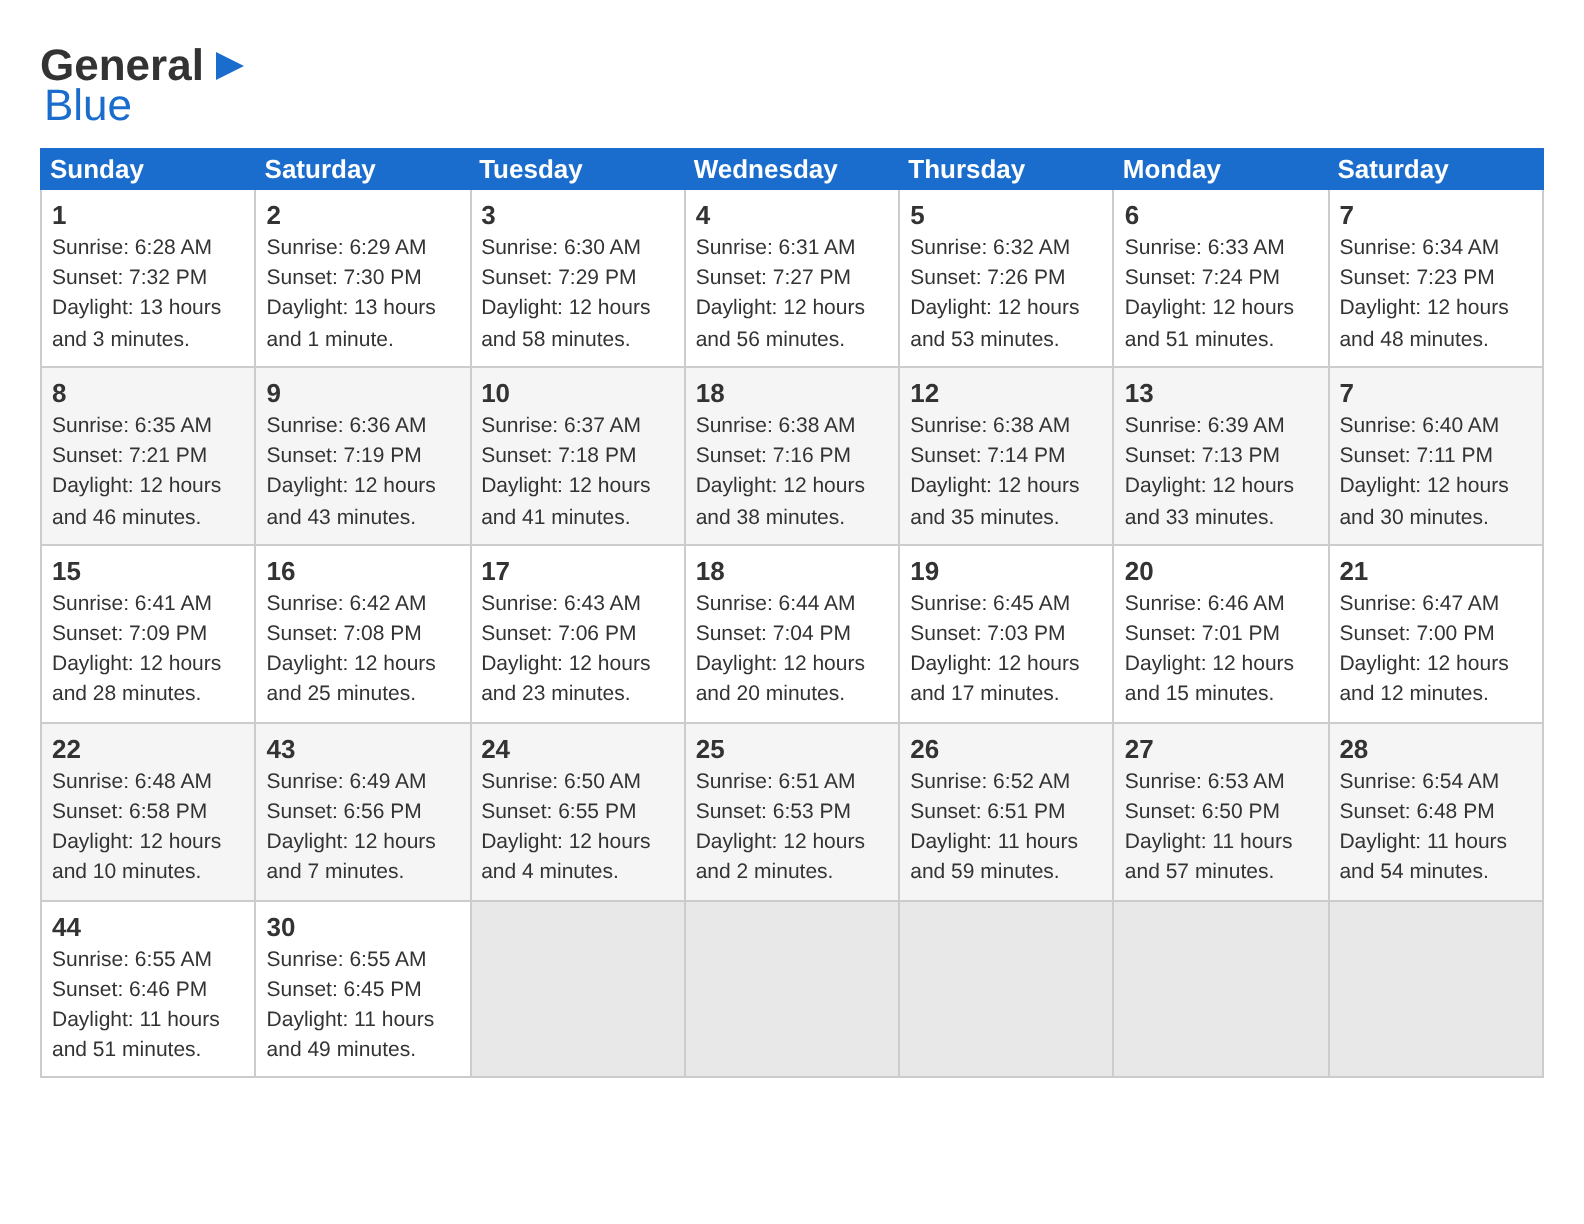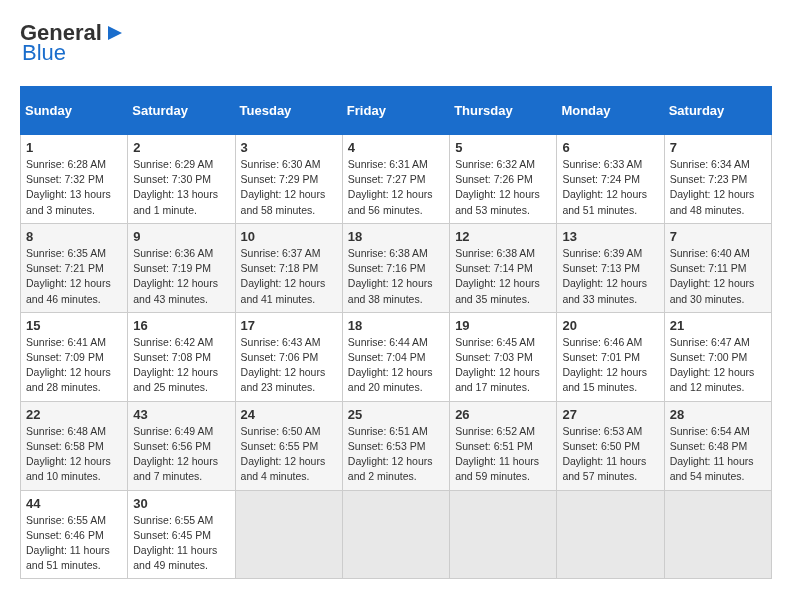--- a/index.html
+++ b/index.html
@@ -7,21 +7,21 @@
       font-family: Arial, sans-serif;
       background: #fff;
       width: 792px;
       min-height: 612px;
       padding: 20px;
     }
     .header-section {
       display: flex;
       justify-content: space-between;
       align-items: flex-start;
-      margin-bottom: 20px;
+      margin-bottom: 8px;
     }
     .logo {
       display: flex;
       flex-direction: column;
       align-items: flex-start;
     }
     .title-block {
       text-align: right;
     }
     .month-year {
@@ -35,21 +35,21 @@
       margin-top: 2px;
     }
     .calendar {
       width: 100%;
       border-collapse: collapse;
       font-size: 11px;
     }
     .calendar thead th {
       background: #1a6dcc;
       color: #fff;
-      padding: 16px 4px;
+      padding: 2px 4px;
       text-align: left;
       font-size: 13px;
       font-weight: bold;
       border: 1px solid #1a6dcc;
     }
     .calendar tbody td {
       border: 1px solid #ccc;
       padding: 5px 5px;
       vertical-align: top;
       width: 107px;
@@ -93,21 +93,21 @@
     <div class="location"></div>
   </div>
 </div>
 
 <table class="calendar">
   <thead>
     <tr>
     <th>Sunday</th>
         <th>Saturday</th>
         <th>Tuesday</th>
-        <th>Friday</th>
+        <th>Wednesday</th>
         <th>Thursday</th>
         <th>Monday</th>
         <th>Saturday</th>
       </tr>
   </thead>
   <tbody id="calendar-body">
   <tr>
         <td><span class="day-num">1</span><span class="day-detail">Sunrise: 6:28 AM<br>Sunset: 7:32 PM<br>Daylight: 13 hours and 3 minutes.</span></td>
         <td><span class="day-num">2</span><span class="day-detail">Sunrise: 6:29 AM<br>Sunset: 7:30 PM<br>Daylight: 13 hours and 1 minute.</span></td>
         <td><span class="day-num">3</span><span class="day-detail">Sunrise: 6:30 AM<br>Sunset: 7:29 PM<br>Daylight: 12 hours and 58 minutes.</span></td>

